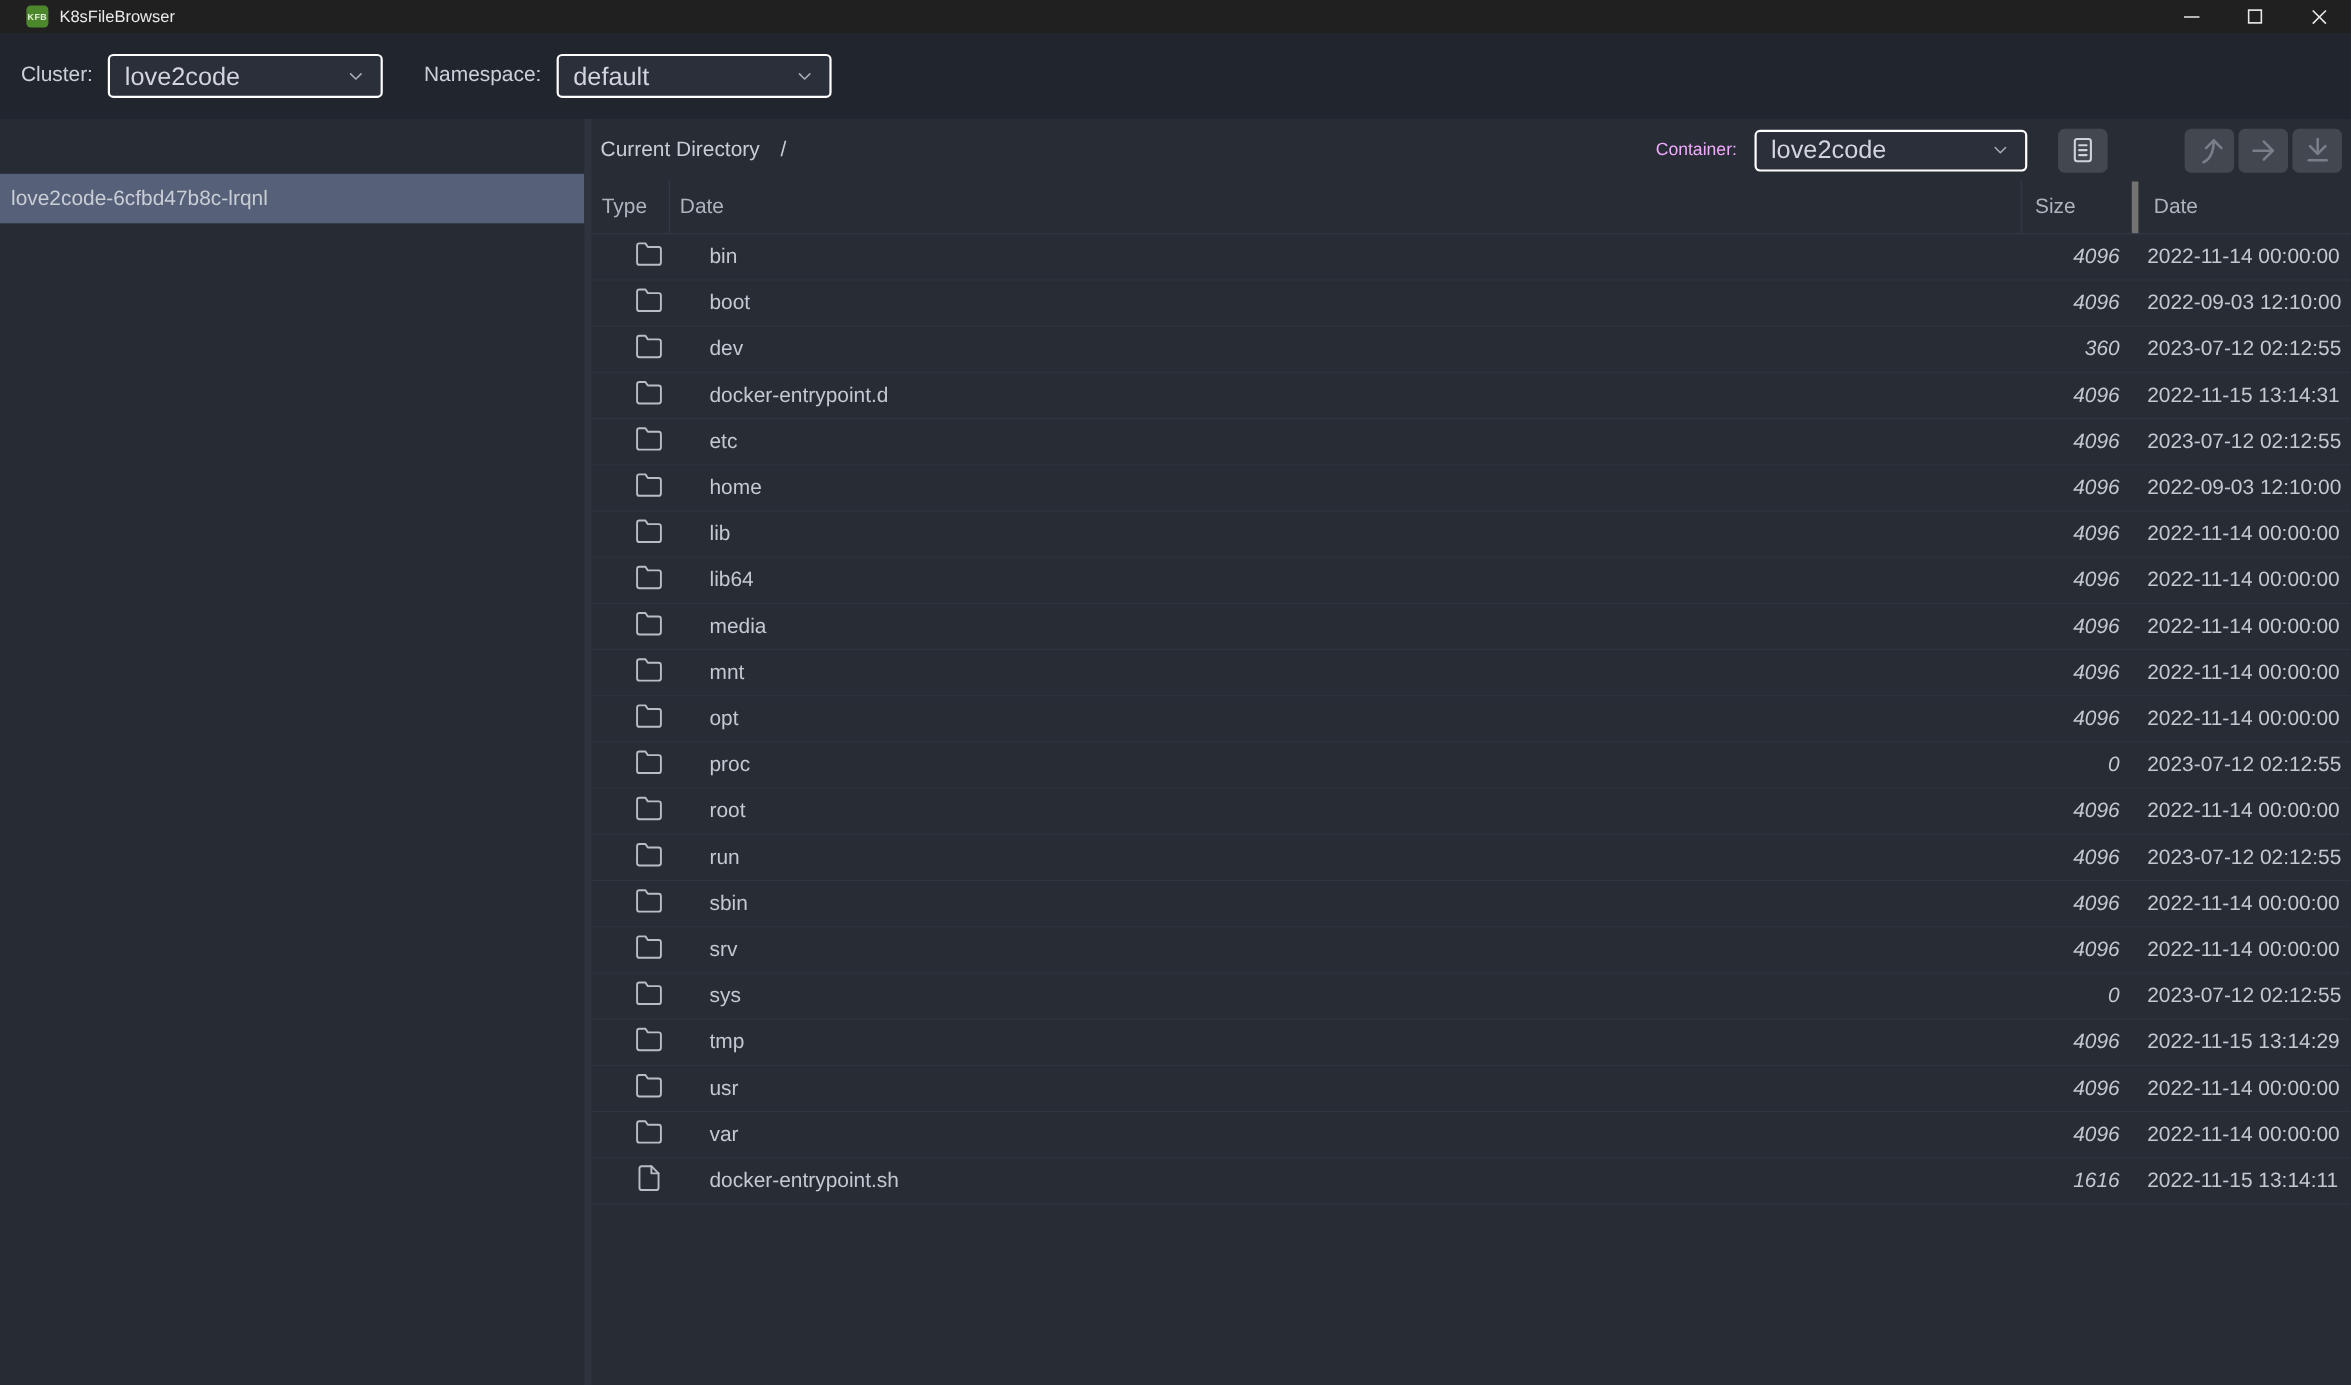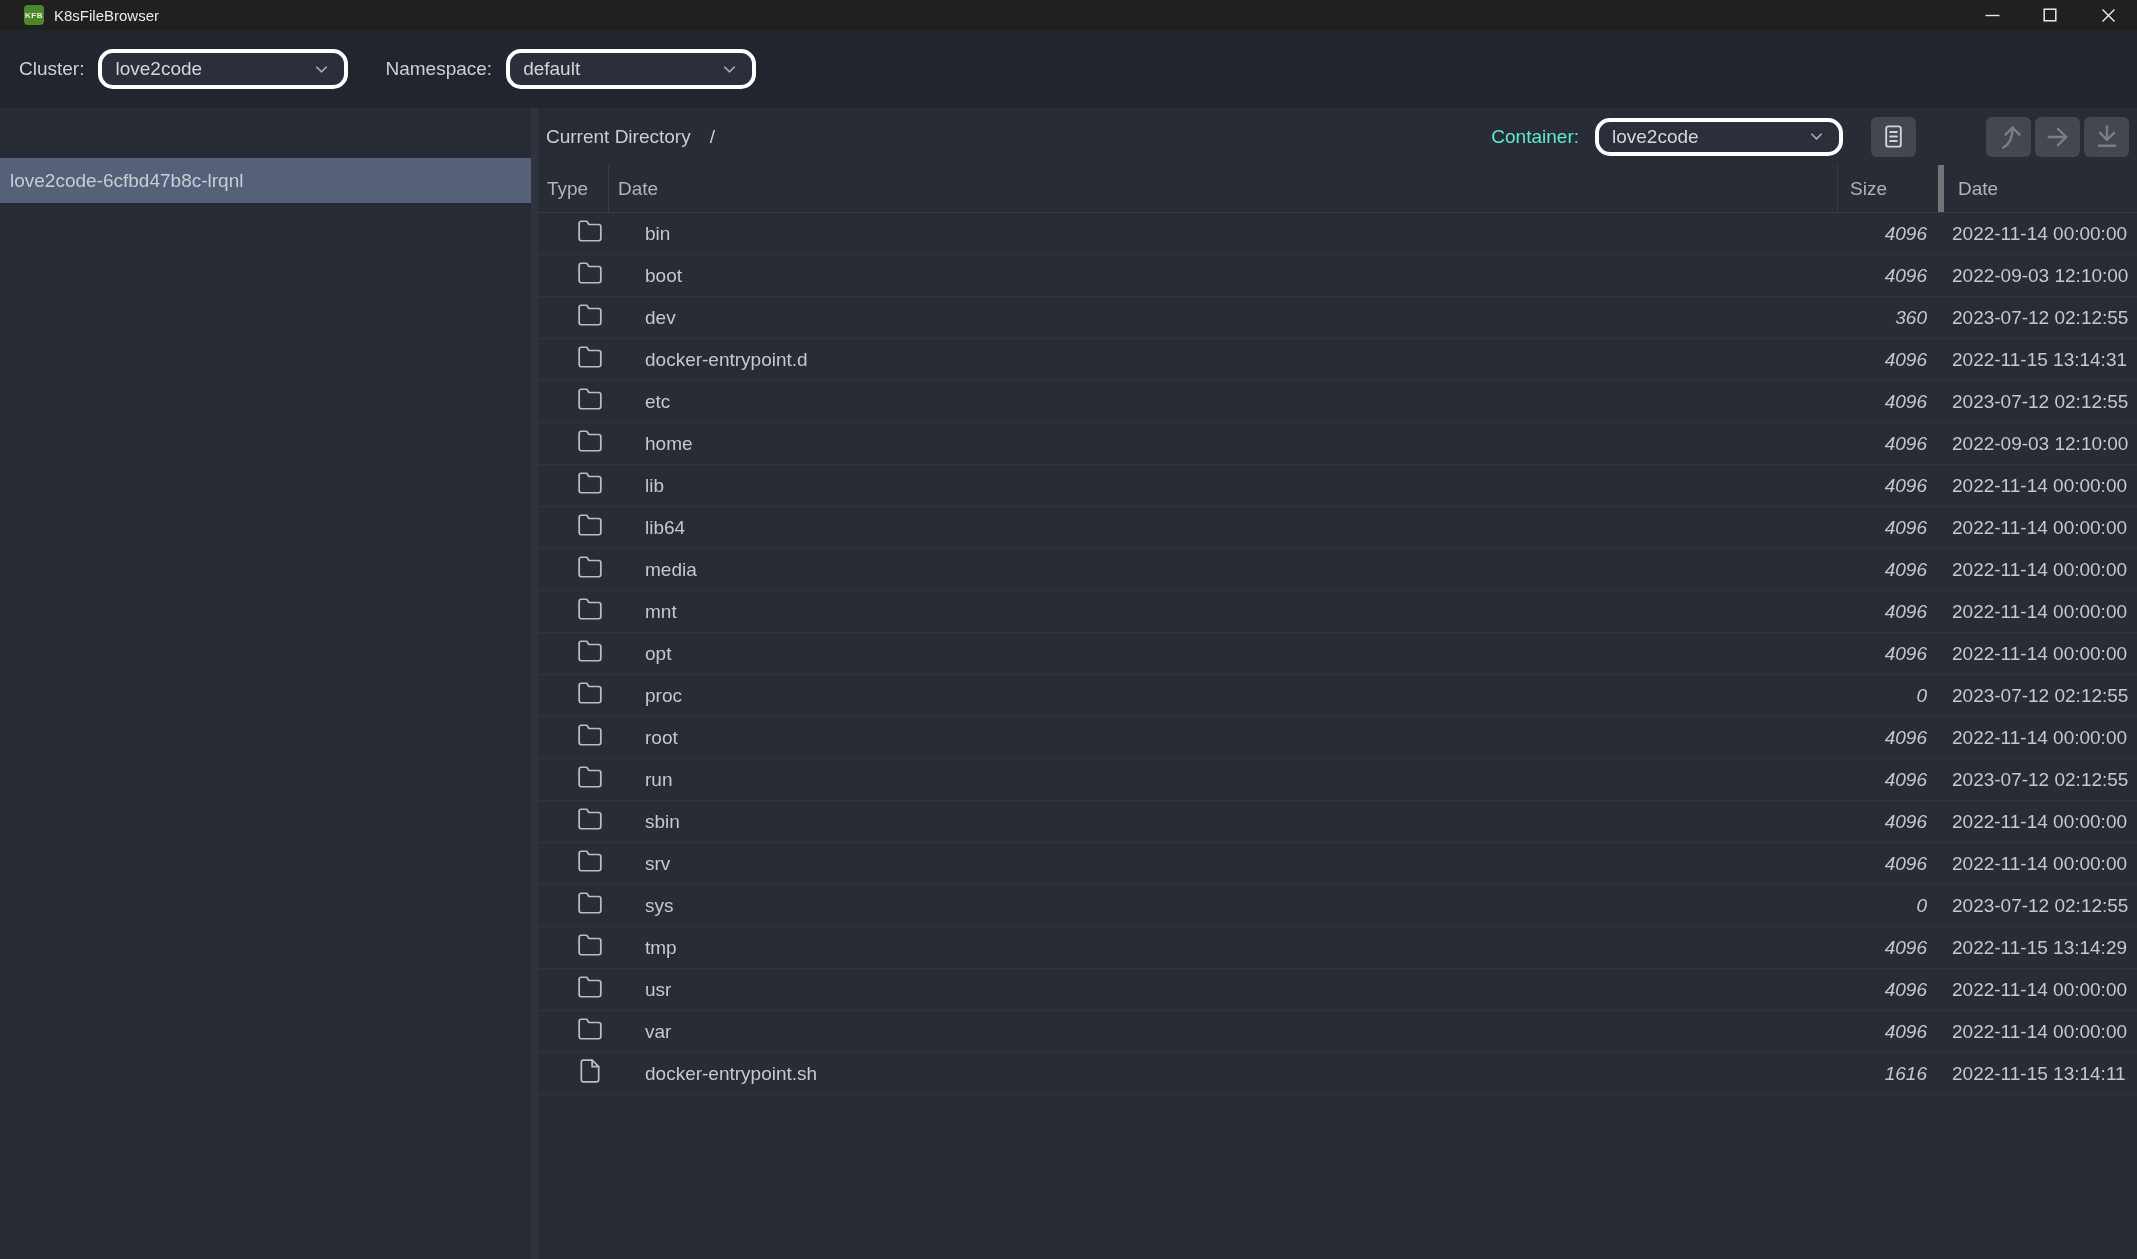--- a/index.html
+++ b/index.html
@@ -26,42 +26,42 @@
   .win-btn { width: 58px; height: 100%; display: flex; align-items: center; justify-content: center; background: transparent; border: none; padding: 0; cursor: default; }
   .win-btn svg { display: block; stroke: #e9e9e9; }
 
   
   .toolbar { height: 78px; background: #21252e; display: flex; align-items: center; font-size: 19px; }
   .tb-label { color: #ccd0d8; }
   .cluster-label { margin-left: 19px; }
   .ns-label { margin-left: 37px; }
   .dropdown {
     width: 250px; height: 40px; margin-left: 14px;
-    background: #2a2f39; border: 4px solid #ffffff; border-radius: 15px;
+    background: #2a2f39; border: 2px solid #ffffff; border-radius: 5px;
     display: flex; align-items: center; padding: 0 13px;
-    color: #d2d5dc; font-size: 19px;
+    color: #d2d5dc; font-size: 23px;
   }
   .dropdown .chev { margin-left: auto; display: flex; }
 
   
   .content { display: flex; height: 1151px; }
 
   .sidebar { width: 538px; background: #272b34; border-right: 7px solid #2e333d; padding-top: 2px; }
   .pod-item {
     height: 45px; background: #566078;
     display: flex; align-items: center; padding-left: 10px;
     font-size: 19px; color: #c9cdd6; margin-top: 48px;
   }
 
   .main { flex: 1; display: flex; flex-direction: column; background: #282c35; }
 
   .main-header { height: 57px; display: flex; align-items: center; padding-right: 8px; justify-content: center; }
   .cur-dir-label { margin-left: 8px; font-size: 19px; color: #c9cdd5; }
   .cur-dir-path { margin-left: 19px; font-size: 19px; color: #c9cdd5; }
-  .container-label { margin-left: auto; font-size: 19px; color: #5eead4; }
+  .container-label { margin-left: auto; font-size: 16px; color: #f0abfc; }
   .container-dd { width: 248px; height: 38px; margin-left: 16px; }
   .icon-btn {
     width: 45px; height: 40px; border-radius: 6px; border: none;
     background: #434850; display: flex; align-items: center; justify-content: center;
     padding: 0;
   }
   .log-btn { margin-left: 28px; }
   .nav-btn { margin-left: 4px; }
   .nav-btn.first { margin-left: 70px; }
   .icon-btn svg { display: block; }

